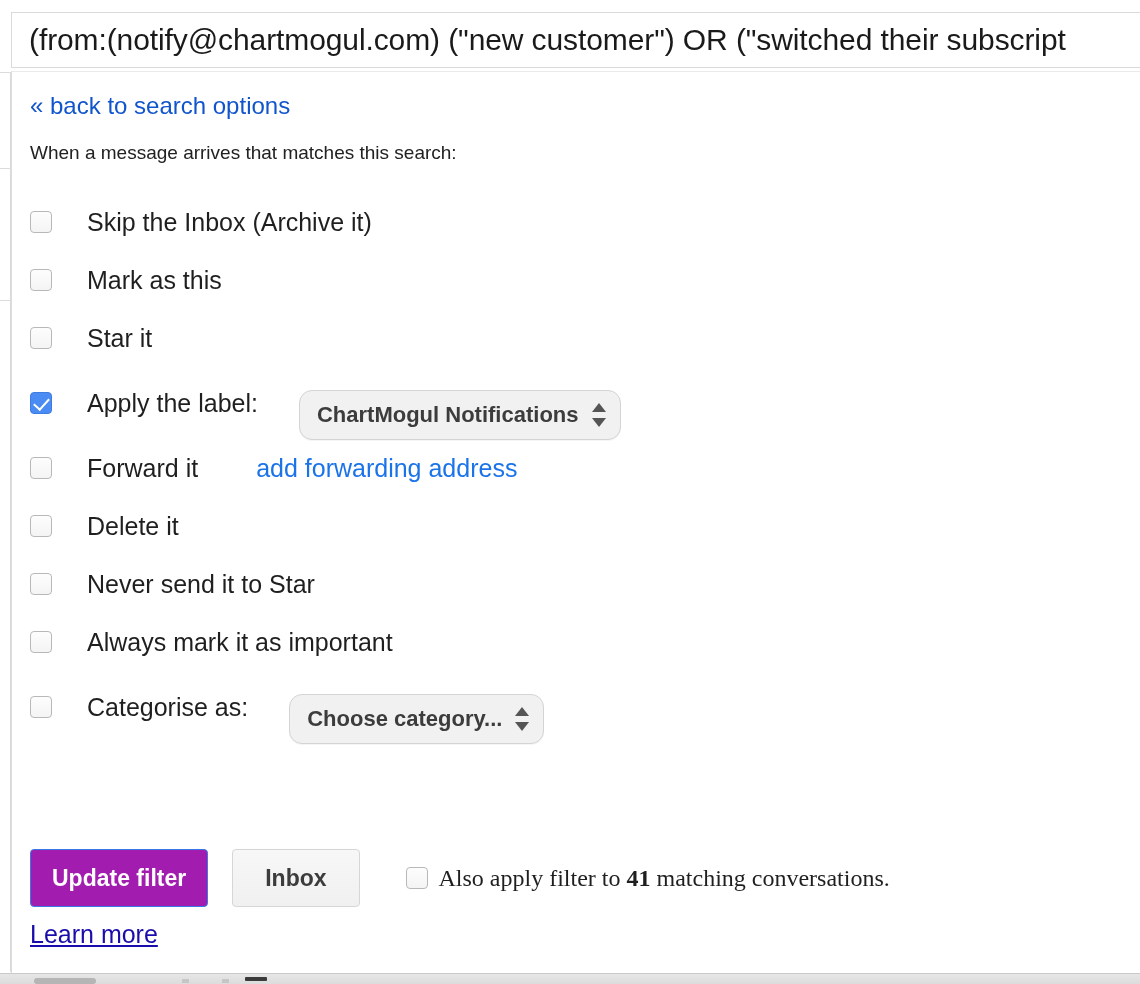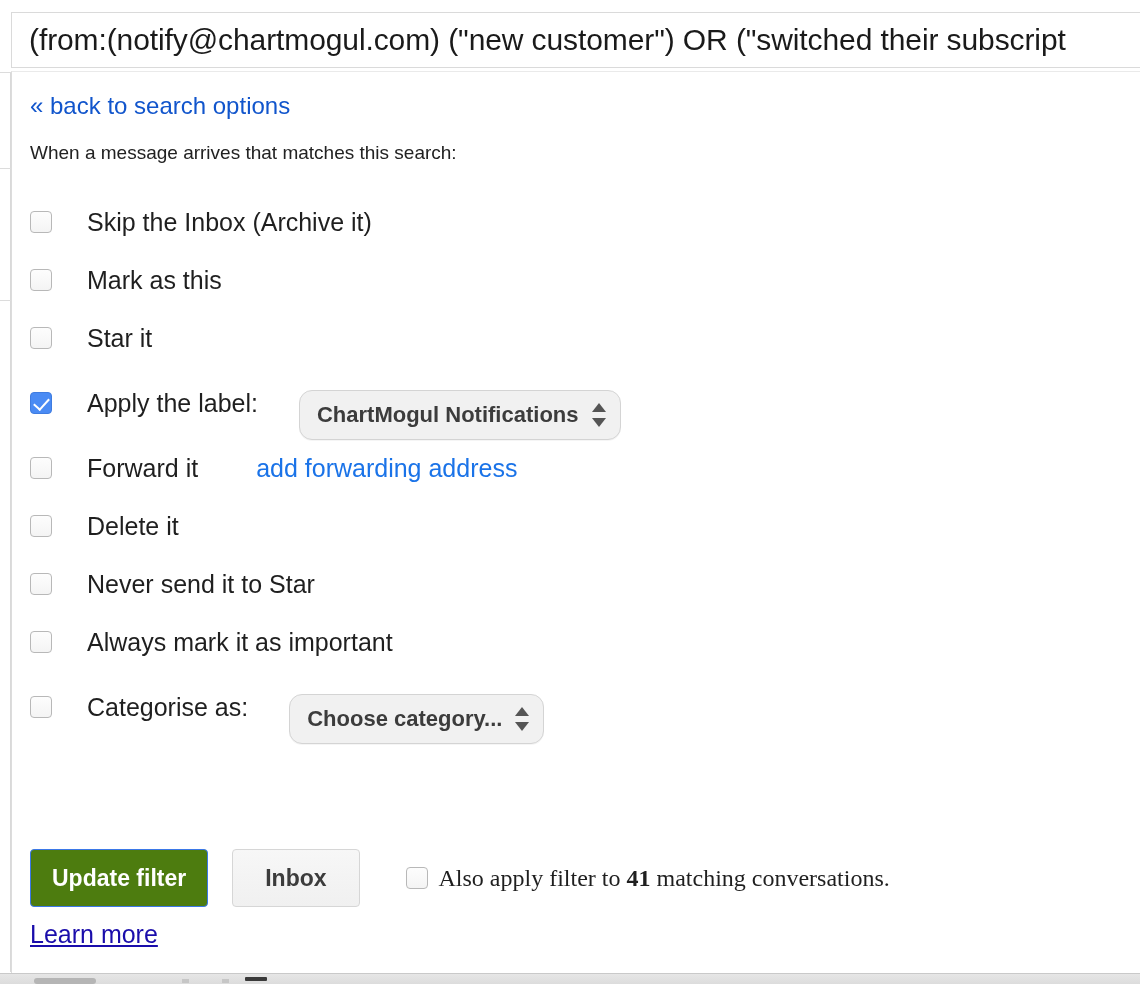--- a/index.html
+++ b/index.html
@@ -227,21 +227,21 @@
     display: inline-flex;
     align-items: center;
     justify-content: center;
     font-size: 23px;
     font-weight: bold;
     cursor: pointer;
     box-sizing: border-box;
     white-space: nowrap;
   }
   .btn-primary {
-    background: #4d7c0f;
+    background: #a21caf;
     border: 1px solid #3b78e7;
     color: #ffffff;
     padding: 14px 21px;
   }
   .btn-secondary {
     background: linear-gradient(#f7f7f7, #f0f0f0);
     border: 1px solid #d6d6d6;
     color: #3c3c3c;
     padding: 0 32px;
     margin-left: 24px;

